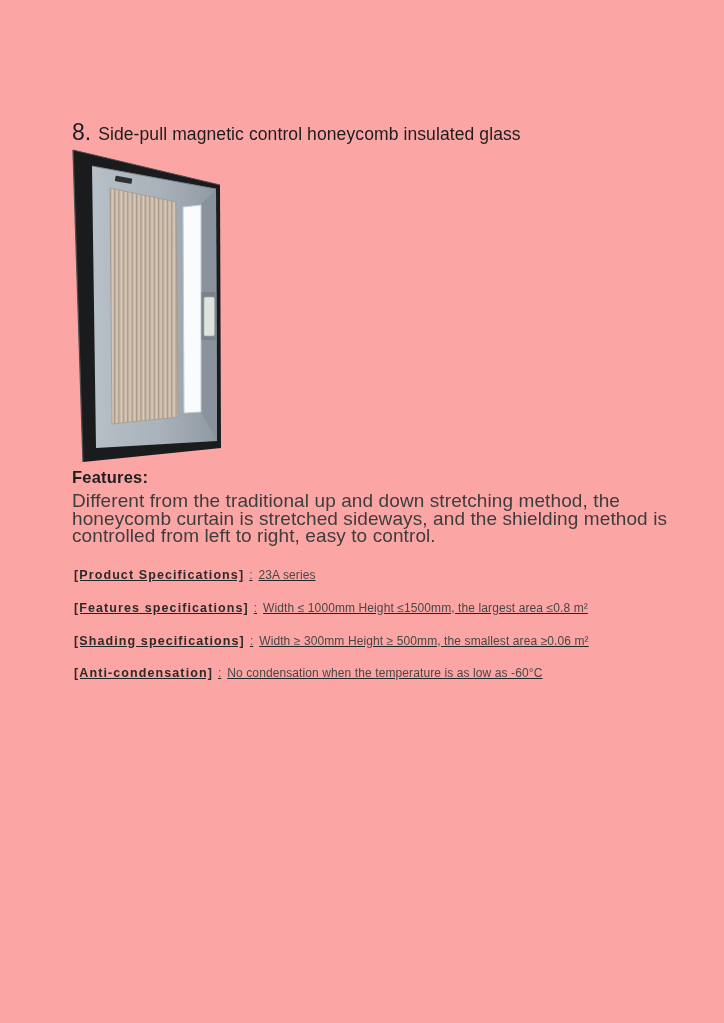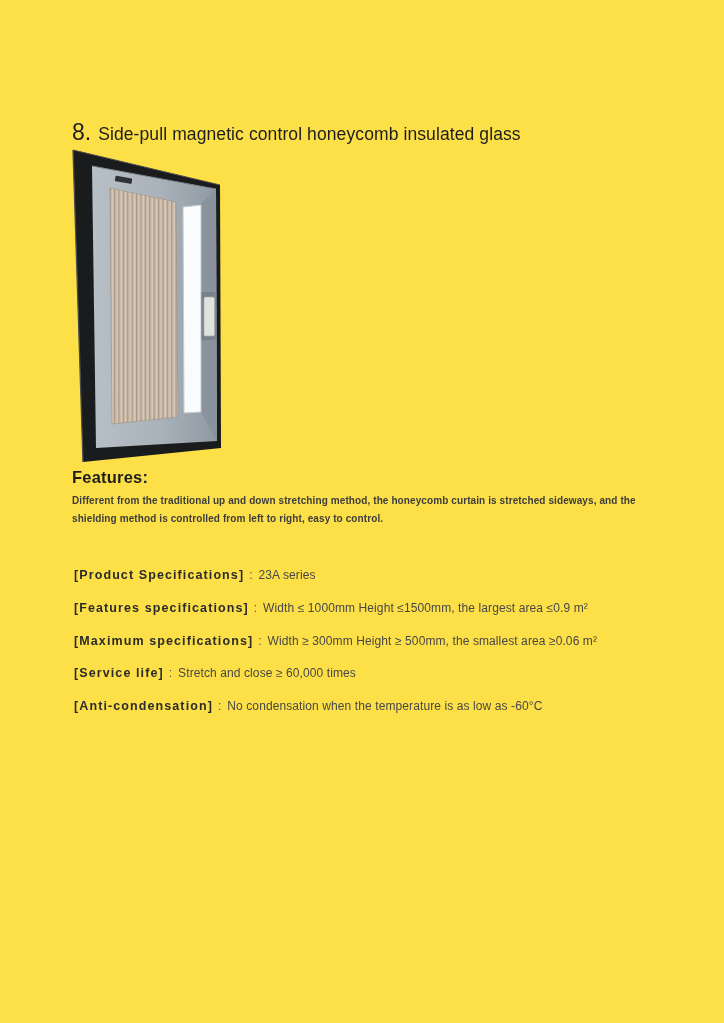--- a/index.html
+++ b/index.html
@@ -1,45 +1,45 @@
 <!DOCTYPE html>
 <html><head>
 <meta charset="utf-8">
 <style>
   html,body{margin:0;padding:0;background:#ffffff;}
   body{
     width:724px;height:1023px;position:relative;overflow:hidden;
     font-family:"Liberation Sans","DejaVu Sans",sans-serif;
     color:#262626;
   }
-  .page{position:absolute;inset:0;background:#fde047;}
+  .page{position:absolute;inset:0;background:#fca5a5;}
 
   
   .title{position:absolute;left:72px;top:111px;white-space:nowrap;color:#1d1d1d;}
   .title .num{font-size:23px;font-weight:normal;margin-right:7px;}
   .title .txt{font-size:17.5px;font-weight:normal;letter-spacing:0.1px;}
 
   
   .figure{position:absolute;left:70px;top:146px;width:165px;height:325px;}
 
   
   .features-heading{
     position:absolute;left:72px;top:468px;margin:0;
     font-size:16.5px;font-weight:bold;color:#1f1f1f;letter-spacing:0.2px;text-align:center;
   }
   .features-text{
     position:absolute;left:72px;top:492px;width:600px;margin:0;
-    font-size:10px;line-height:17.5px;color:#3d3d3d;letter-spacing:0.1px;font-weight:bold;
+    font-size:19px;line-height:17.5px;color:#3d3d3d;letter-spacing:0.1px;
   }
 
   
   .specs{
     position:absolute;left:74px;top:565px;margin:0;padding:0;list-style:none;
   }
-  .specs li{margin:0 0 14.8px 0;white-space:nowrap;}
+  .specs li{margin:0 0 14.8px 0;white-space:nowrap;text-decoration:underline;}
   .spec-label{
     font-size:12.5px;font-weight:bold;color:#2b2b2b;letter-spacing:1.1px;
   }
   .spec-sep{font-size:12px;color:#555;margin:0 6px 0 5px;}
   .spec-value{font-size:12px;color:#474747;letter-spacing:0.1px;}
 </style>
 </head>
 <body>
 
 <div class="page">
@@ -85,26 +85,23 @@
   </div>
 
   <h2 class="features-heading">Features:</h2>
   <p class="features-text">Different from the traditional up and down stretching method, the honeycomb curtain is stretched sideways, and the shielding method is controlled from left to right, easy to control.</p>
 
   <ul class="specs">
     <li>
       <span class="spec-label">[Product Specifications]</span><span class="spec-sep">:</span><span class="spec-value">23A series</span>
     </li>
     <li>
-      <span class="spec-label">[Features specifications]</span><span class="spec-sep">:</span><span class="spec-value">Width ≤ 1000mm Height ≤1500mm, the largest area ≤0.9 m²</span>
+      <span class="spec-label">[Features specifications]</span><span class="spec-sep">:</span><span class="spec-value">Width ≤ 1000mm Height ≤1500mm, the largest area ≤0.8 m²</span>
     </li>
     <li>
-      <span class="spec-label">[Maximum specifications]</span><span class="spec-sep">:</span><span class="spec-value">Width ≥ 300mm Height ≥ 500mm, the smallest area ≥0.06 m²</span>
-    </li>
-    <li>
-      <span class="spec-label">[Service life]</span><span class="spec-sep">:</span><span class="spec-value">Stretch and close ≥ 60,000 times</span>
+      <span class="spec-label">[Shading specifications]</span><span class="spec-sep">:</span><span class="spec-value">Width ≥ 300mm Height ≥ 500mm, the smallest area ≥0.06 m²</span>
     </li>
     <li>
       <span class="spec-label">[Anti-condensation]</span><span class="spec-sep">:</span><span class="spec-value">No condensation when the temperature is as low as -60°C</span>
     </li>
   </ul>
 
 </div>
 
 </body></html>

